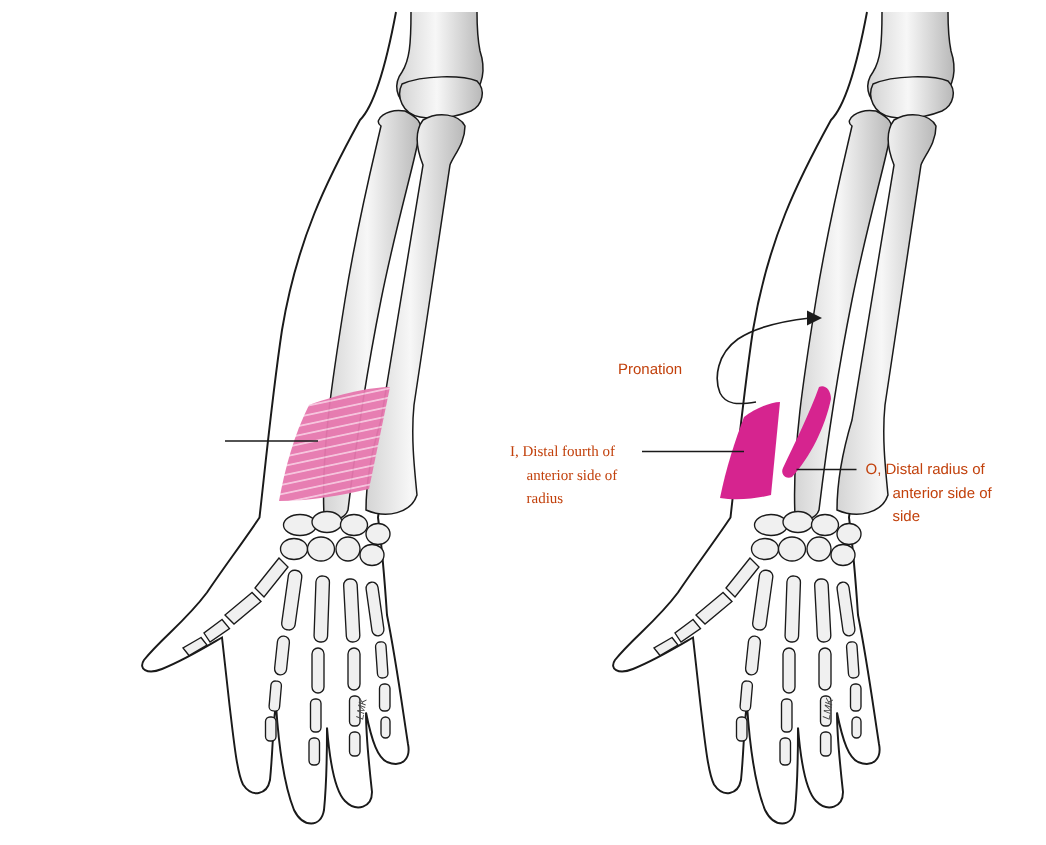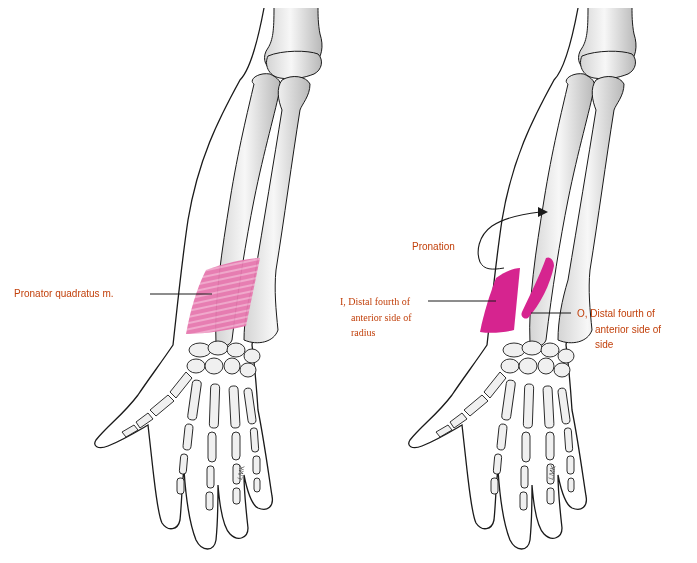--- a/index.html
+++ b/index.html
@@ -108,33 +108,30 @@
   </g>
 
   <line x1="150" y1="294" x2="212" y2="294" stroke="#1a1a1a" stroke-width="1"></line>
   <line x1="428" y1="301" x2="496" y2="301" stroke="#1a1a1a" stroke-width="1"></line>
   <line x1="531" y1="313" x2="571" y2="313" stroke="#1a1a1a" stroke-width="1"></line>
 
   <text x="242" y="480" font-size="7" fill="#444" font-style="italic" transform="rotate(-80 242 480)" font-family="Liberation Sans, sans-serif">LMK</text>
   <text x="553" y="480" font-size="7" fill="#444" font-style="italic" transform="rotate(-80 553 480)" font-family="Liberation Sans, sans-serif">LMK</text>
 </svg>
 
-<div class="lbl" style="left:14px; top:286px;">
-  <span>Pronator quadratus m.</span>
-</div>
 
 <div class="lbl" style="left:412px; top:239px;">
   <span>Pronation</span>
 </div>
 
 <div class="lbl" style="left:340px; top:294px;font-family:Liberation Serif, serif;">
   <span>I, Distal fourth of</span>
   <span style="padding-left:11px">anterior side of</span>
   <span style="padding-left:11px">radius</span>
 </div>
 
 <div class="lbl" style="left:577px; top:306px;">
-  <span>O, Distal fourth of</span>
+  <span>O, Distal radius of</span>
   <span style="padding-left:18px">anterior side of</span>
   <span style="padding-left:18px">side</span>
 </div>
 
 </div>
 
 </body></html>

